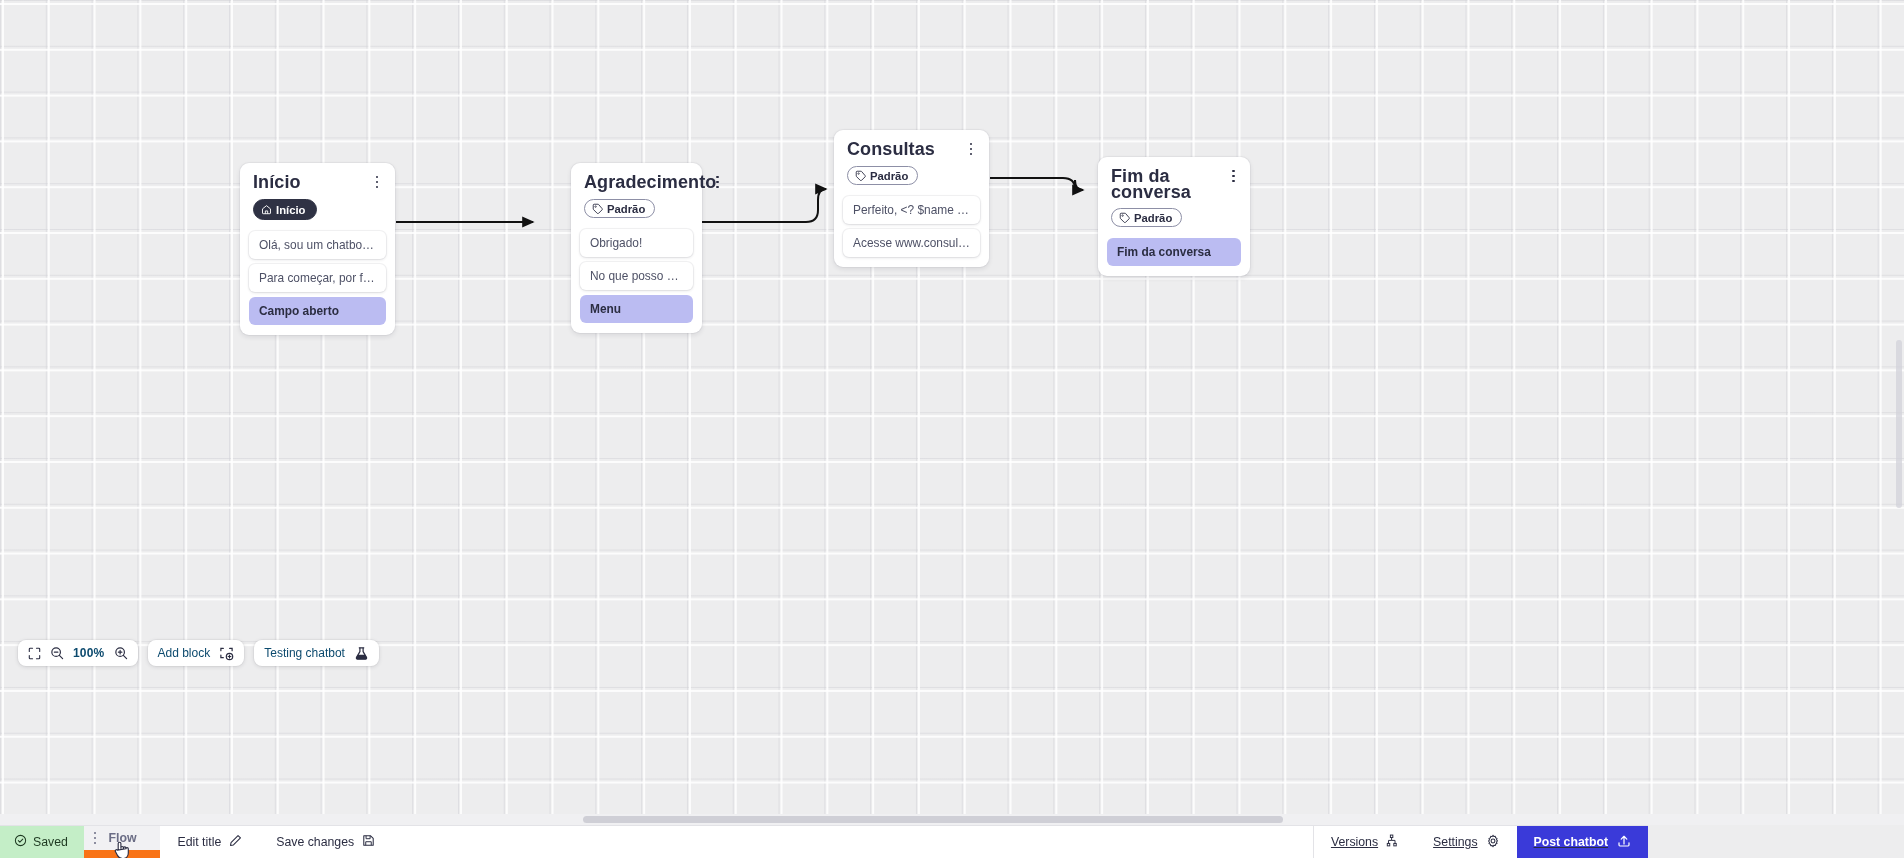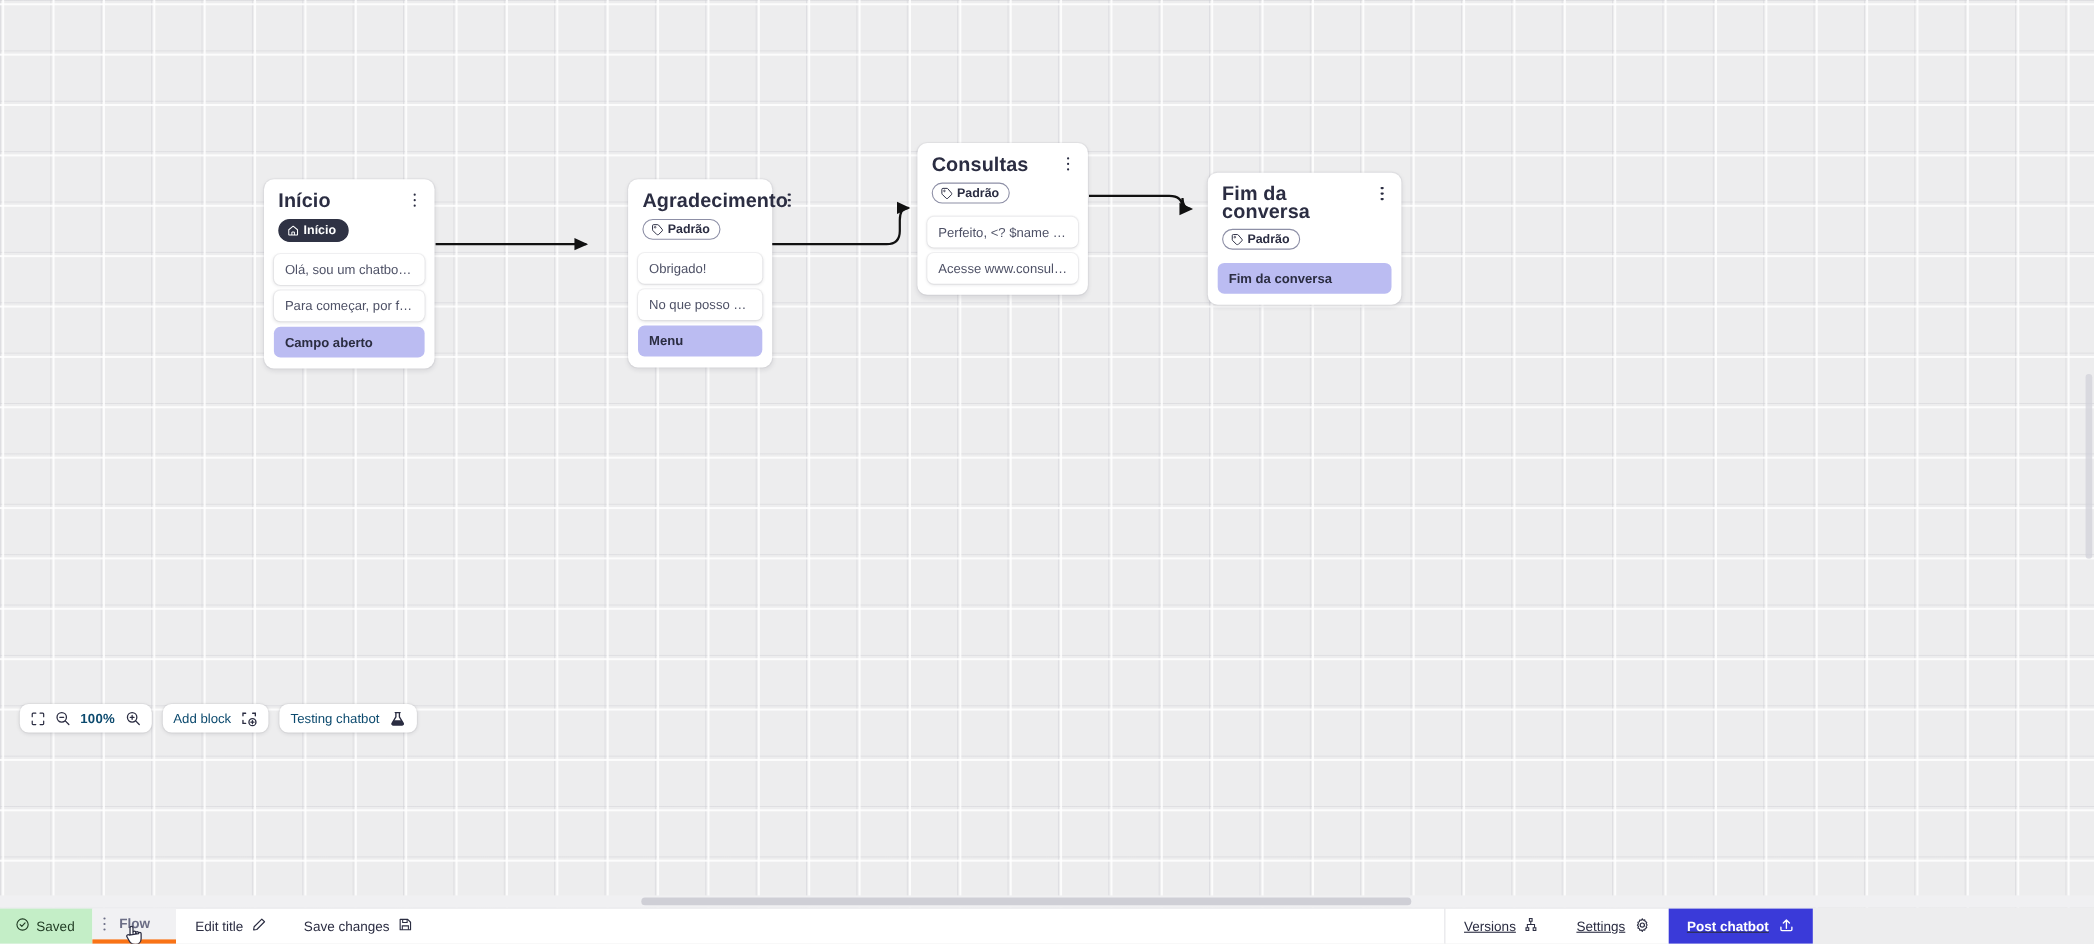--- a/index.html
+++ b/index.html
@@ -73,21 +73,21 @@
     line-height: 15px;
   }
   .block.accent {
     background: #bbbcf2; box-shadow: none; color: #2b2d42; font-weight: 700;
   }
 
   
   #node-inicio       { left: 240px; top: 163px; width: 155px; }
   #node-agradecimento{ left: 543px; top: 163px; width: 131px; margin-left: 28px; }
   #node-consultas    { left: 834px; top: 130px; width: 155px; }
-  #node-fim          { left: 1098px; top: 157px; width: 176px; }
+  #node-fim          { left: 1098px; top: 157px; width: 152px; }
 
   
   #toolbar { position: absolute; left: 18px; top: 640px; display: flex; gap: 10px; }
   .tb-group {
     background: #ffffff; border-radius: 8px;
     box-shadow: 0 1px 4px rgba(30,30,50,.13), 0 0 0 1px rgba(40,40,60,.04);
     height: 26px; display: flex; align-items: center; gap: 9px;
     padding: 0 10px; font-size: 12px; color: #0c4a6e; font-weight: 500;
     cursor: pointer;
   }
@@ -102,21 +102,21 @@
   }
   #saved-badge {
     background: #c4eec7; color: #1f3a22; display: flex; align-items: center; gap: 6px;
     padding: 0 16px 0 14px; font-weight: 500; font-size: 12.3px;
   }
   .bb-item {
     display: flex; align-items: center; gap: 8px; padding: 0 17px;
     cursor: pointer; font-weight: 500; white-space: nowrap;
   }
   #flow-tab {
-    background: #f1f1f3; border-bottom: 4px solid #f97316;
+    background: #f1f1f3; border-bottom: 8px solid #f97316;
     position: relative; padding-left: 10px; padding-right: 24px; gap: 12px;
   }
   #flow-tab .vdots { display:flex; flex-direction:column; gap:2.4px; }
   #flow-tab .vdots i { width:2.6px; height:2.6px; border-radius:50%; background:#6b6d85; display:block; }
   #flow-tab .flow-label { color: #6b6d85; font-weight: 600; }
   #bb-right { margin-left: auto; display: flex; align-items: stretch; border-left: 1px solid #e3e3e7; text-decoration: underline; }
   #post-btn {
     background: #3a3ad9; color: #ffffff; display: flex; align-items: center; gap: 9px;
     padding: 0 17px; font-weight: 600; font-size: 12.3px; cursor: pointer;
   }

